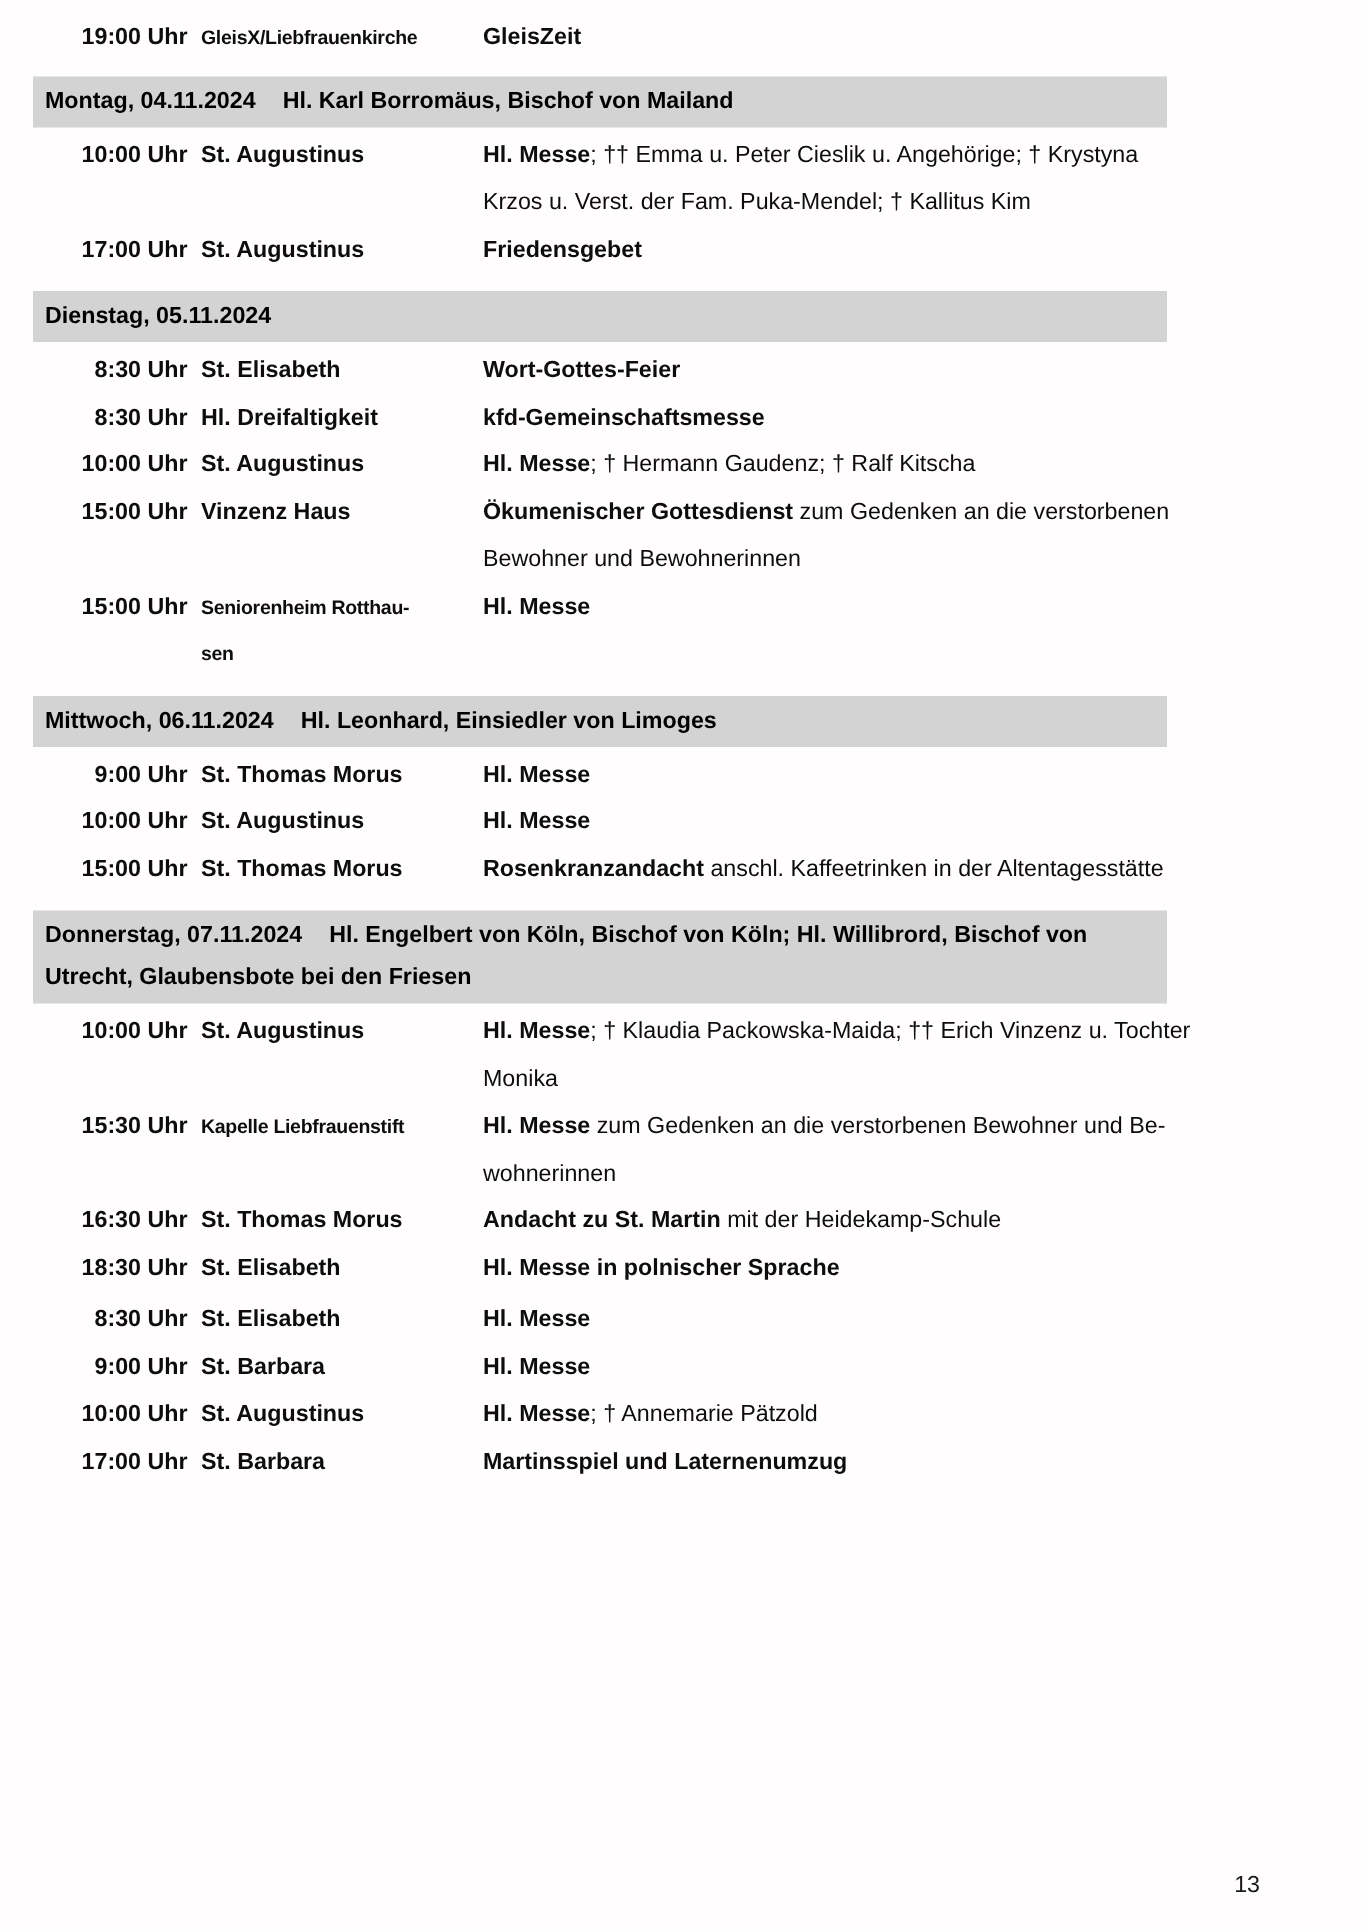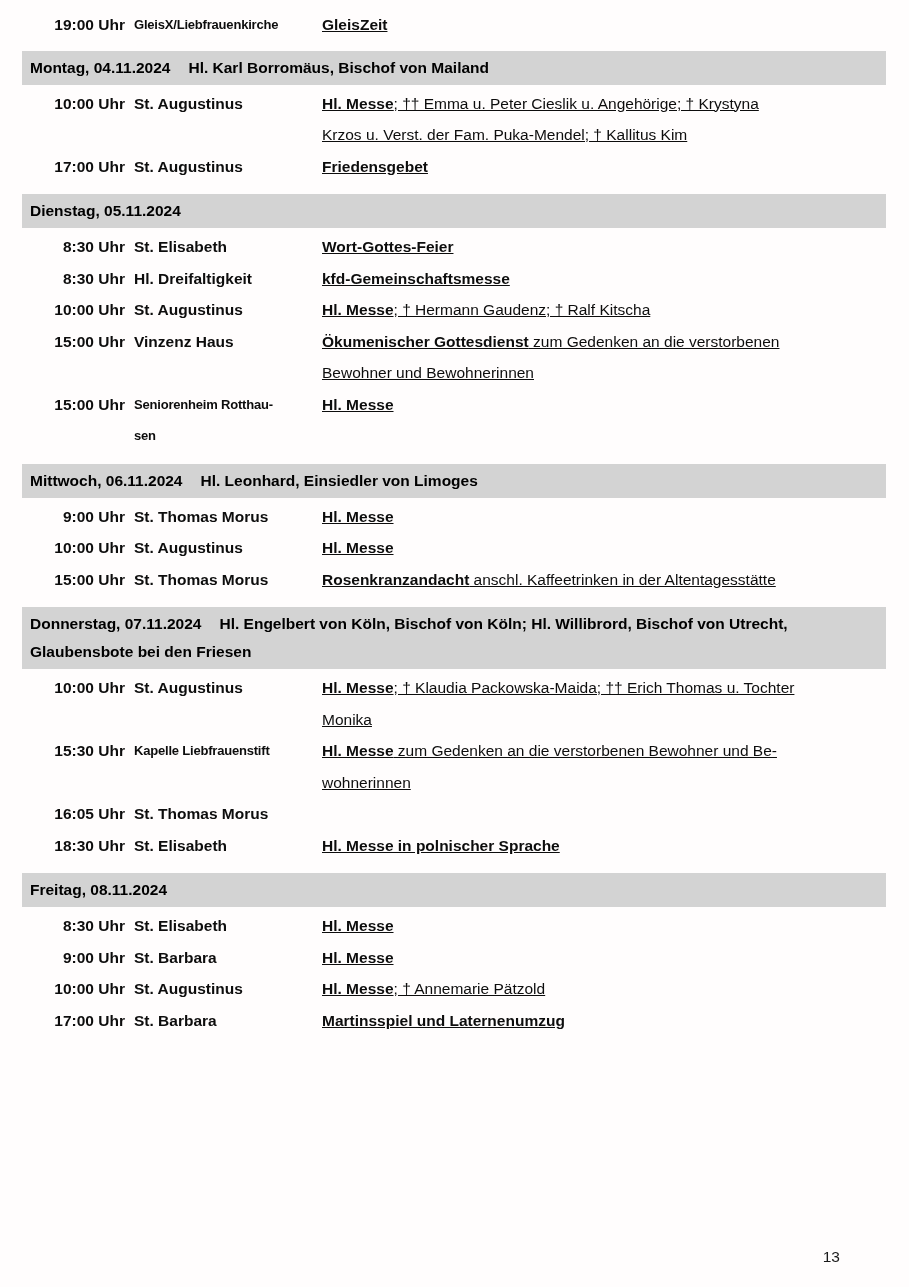--- a/index.html
+++ b/index.html
@@ -52,27 +52,27 @@
     font-weight: bold;
     font-size: 15.5px;
     flex: 0 0 auto;
   }
   .cell-loc.small { font-size: 13px; letter-spacing: -0.2px; }
   .cell-desc {
     flex: 1 1 auto;
     font-size: 15.5px;
     min-width: 0;
   }
-  .desc-line { line-height: 31.5px; text-decoration: underline; }
+  .desc-line { line-height: 31.5px; }
   .b { font-weight: bold; }
 
   
   .banner {
     margin: 10px 0 2px 22px;
-    width: 864px;
+    width: 756px;
     box-sizing: border-box;
     background: var(--banner, #d3d3d3);
     padding: 3px 30px 3px 8px;
     font-weight: bold;
     font-size: 15.5px;
     line-height: 28px;
     color: #000;
   }
   .banner .day-subtitle { margin-left: 18px; }
 
@@ -190,47 +190,49 @@
           </div>
         </div>
       </section>
       <section class="day-section">
         <div class="banner"><span class="day-date">Donnerstag, 07.11.2024</span><span class="day-subtitle">Hl. Engelbert von Köln, Bischof  von Köln; Hl. Willibrord, Bischof von Utrecht, Glaubensbote bei den Friesen</span></div>
         <div class="rows">
           <div class="row">
             <div class="cell cell-time">10:00 Uhr</div>
             <div class="cell cell-loc">St. Augustinus</div>
             <div class="cell cell-desc">
-              <div class="desc-line"><span class="b">Hl. Messe</span><span>; † Klaudia Packowska-Maida; †† Erich Thomas u. Tochter</span></div>
+              <div class="desc-line"><span class="b">Hl. Messe</span><span>; † Klaudia Packowska-Maida; †† Erich Vinzenz u. Tochter</span></div>
               <div class="desc-line"><span>Monika</span></div>
             </div>
           </div>
           <div class="row">
             <div class="cell cell-time">15:30 Uhr</div>
             <div class="cell cell-loc small">Kapelle Liebfrauenstift</div>
             <div class="cell cell-desc">
               <div class="desc-line"><span class="b">Hl. Messe</span><span> zum Gedenken an die verstorbenen Bewohner und Be-</span></div>
               <div class="desc-line"><span>wohnerinnen</span></div>
             </div>
           </div>
           <div class="row">
-            <div class="cell cell-time">16:05 Uhr</div>
+            <div class="cell cell-time">16:30 Uhr</div>
             <div class="cell cell-loc">St. Thomas Morus</div>
+            <div class="cell cell-desc">
+              <div class="desc-line"><span class="b">Andacht zu St. Martin</span><span> mit der Heidekamp-Schule</span></div>
+            </div>
           </div>
           <div class="row">
             <div class="cell cell-time">18:30 Uhr</div>
             <div class="cell cell-loc">St. Elisabeth</div>
             <div class="cell cell-desc">
               <div class="desc-line"><span class="b">Hl. Messe in polnischer Sprache</span></div>
             </div>
           </div>
         </div>
       </section>
       <section class="day-section">
-        <div class="banner"><span class="day-date">Freitag, 08.11.2024</span></div>
         <div class="rows">
           <div class="row">
             <div class="cell cell-time">8:30 Uhr</div>
             <div class="cell cell-loc">St. Elisabeth</div>
             <div class="cell cell-desc">
               <div class="desc-line"><span class="b">Hl. Messe</span></div>
             </div>
           </div>
           <div class="row">
             <div class="cell cell-time">9:00 Uhr</div>

